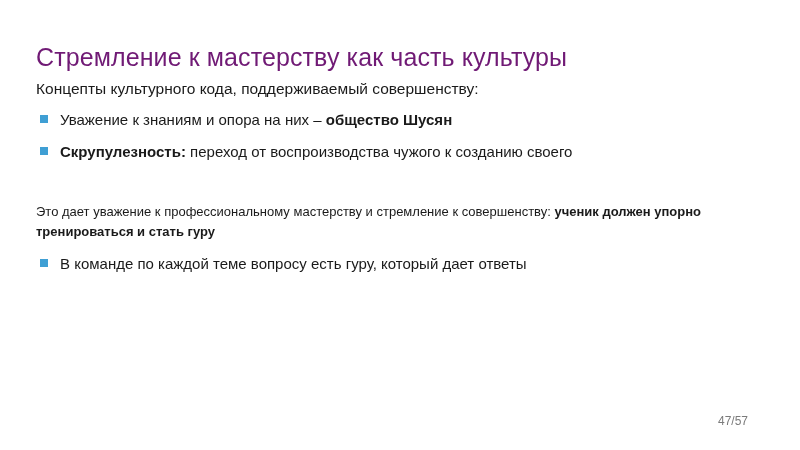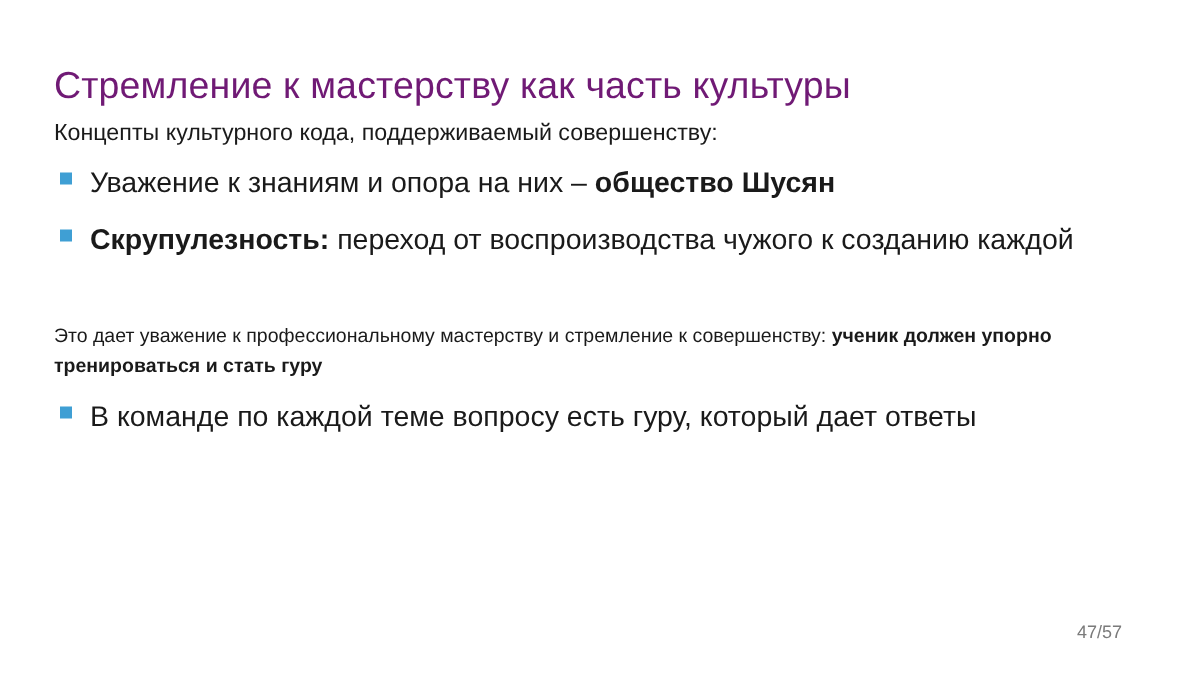--- a/index.html
+++ b/index.html
@@ -42,21 +42,21 @@
     line-height: 1.45;
   }
   ul.bullets {
     list-style: none;
     margin: 0;
     padding: 0;
   }
   ul.bullets li {
     position: relative;
     padding-left: 24px;
-    font-size: 19px;
+    font-size: 15px;
     color: #1a1a1a;
     line-height: 1.5;
     margin-bottom: 9px;
   }
   ul.bullets li .marker {
     position: absolute;
     left: 4px;
     top: 6px;
     width: 8px;
     height: 8px;
@@ -95,21 +95,21 @@
 
     <p class="lead">Концепты культурного кода, поддерживаемый совершенству:</p>
 
     <ul class="bullets">
       <li>
         <span class="marker"></span>
         <span>Уважение к знаниям и опора на них – </span><span class="strong">общество Шусян</span>
       </li>
       <li>
         <span class="marker"></span>
-        <span class="strong">Скрупулезность:</span><span> переход от воспроизводства чужого к созданию каждой</span>
+        <span class="strong">Скрупулезность:</span><span> переход от воспроизводства чужого к созданию своего</span>
       </li>
     </ul>
 
     <div class="gap"></div>
 
     <p class="para"><span>Это дает уважение к профессиональному мастерству и стремление к совершенству: </span><span class="strong">ученик должен упорно тренироваться и стать гуру</span></p>
 
     <ul class="bullets">
       <li>
         <span class="marker"></span>

